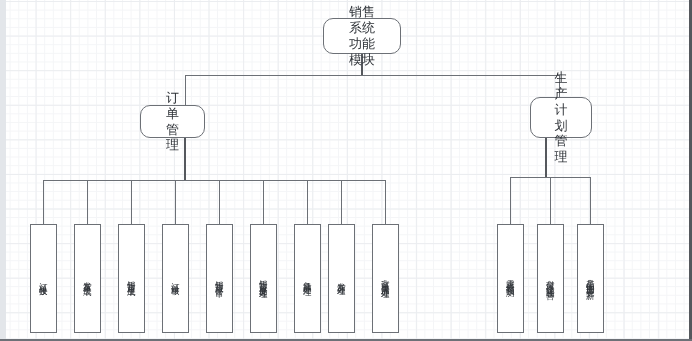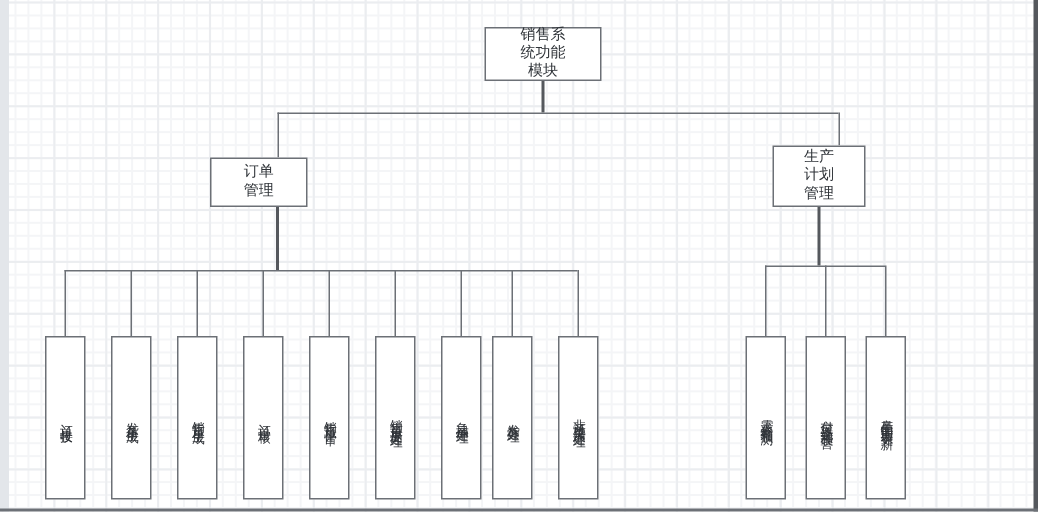--- a/index.html
+++ b/index.html
@@ -60,23 +60,24 @@
     background: #ffffff;
     border: 1px solid #6c7076;
     color: #2f3338;
     display: flex;
     align-items: center;
     justify-content: center;
     text-align: center;
     line-height: 1.22;
   }
   .node.horiz {
-    font-size: 10px;
+    font-size: 13px;
     padding: 2px 20px;
     word-break: break-all;
+    border-radius: 10px;
   }
   .node.vert {
     writing-mode: vertical-rl;
     text-orientation: upright;
     font-size: 8.5px;
     letter-spacing: 1.5px;
     padding: 5px 1px;
   }
 
   
@@ -115,21 +116,21 @@
   <div class="conn thick-v" style="left:545px; top:138px; height:39px;"></div>
   <div class="conn h" style="left:510px; top:177px; width:80px;"></div>
   <div class="conn v" style="left:510px; top:177px; height:47px;"></div>
   <div class="conn v" style="left:550px; top:177px; height:47px;"></div>
   <div class="conn v" style="left:590px; top:177px; height:47px;"></div>
 
   <div class="node horiz" style="left:323px; top:18px; width:78px; height:36px;">销售系统功能模块</div>
 
   <div class="node horiz" style="left:140px; top:105px; width:65px; height:33px;">订单管理</div>
 
-  <div class="node horiz" style="left:515px; top:97px; width:62px; height:41px;">生产计划管理</div>
+  <div class="node horiz" style="left:530px; top:97px; width:62px; height:41px;font-family:Liberation Serif, serif;">生产计划管理</div>
 
   <div class="node vert" style="left:30px; top:224px; width:27px; height:109px;">订单接收</div>
   <div class="node vert" style="left:74px; top:224px; width:27px; height:109px;">发货单生成</div>
   <div class="node vert" style="left:118px; top:224px; width:27px; height:109px;">销售订单生成</div>
   <div class="node vert" style="left:162px; top:224px; width:27px; height:109px;">订单审核</div>
   <div class="node vert" style="left:206px; top:224px; width:27px; height:109px;">销售订单评审</div>
   <div class="node vert" style="left:250px; top:224px; width:27px; height:109px;">销售订单变更处理</div>
   <div class="node vert" style="left:294px; top:224px; width:27px; height:109px;">急插单处理</div>
   <div class="node vert" style="left:328px; top:224px; width:27px; height:109px;">发货处理</div>
   <div class="node vert" style="left:372px; top:224px; width:27px; height:109px;">非订单类需求处理</div>

